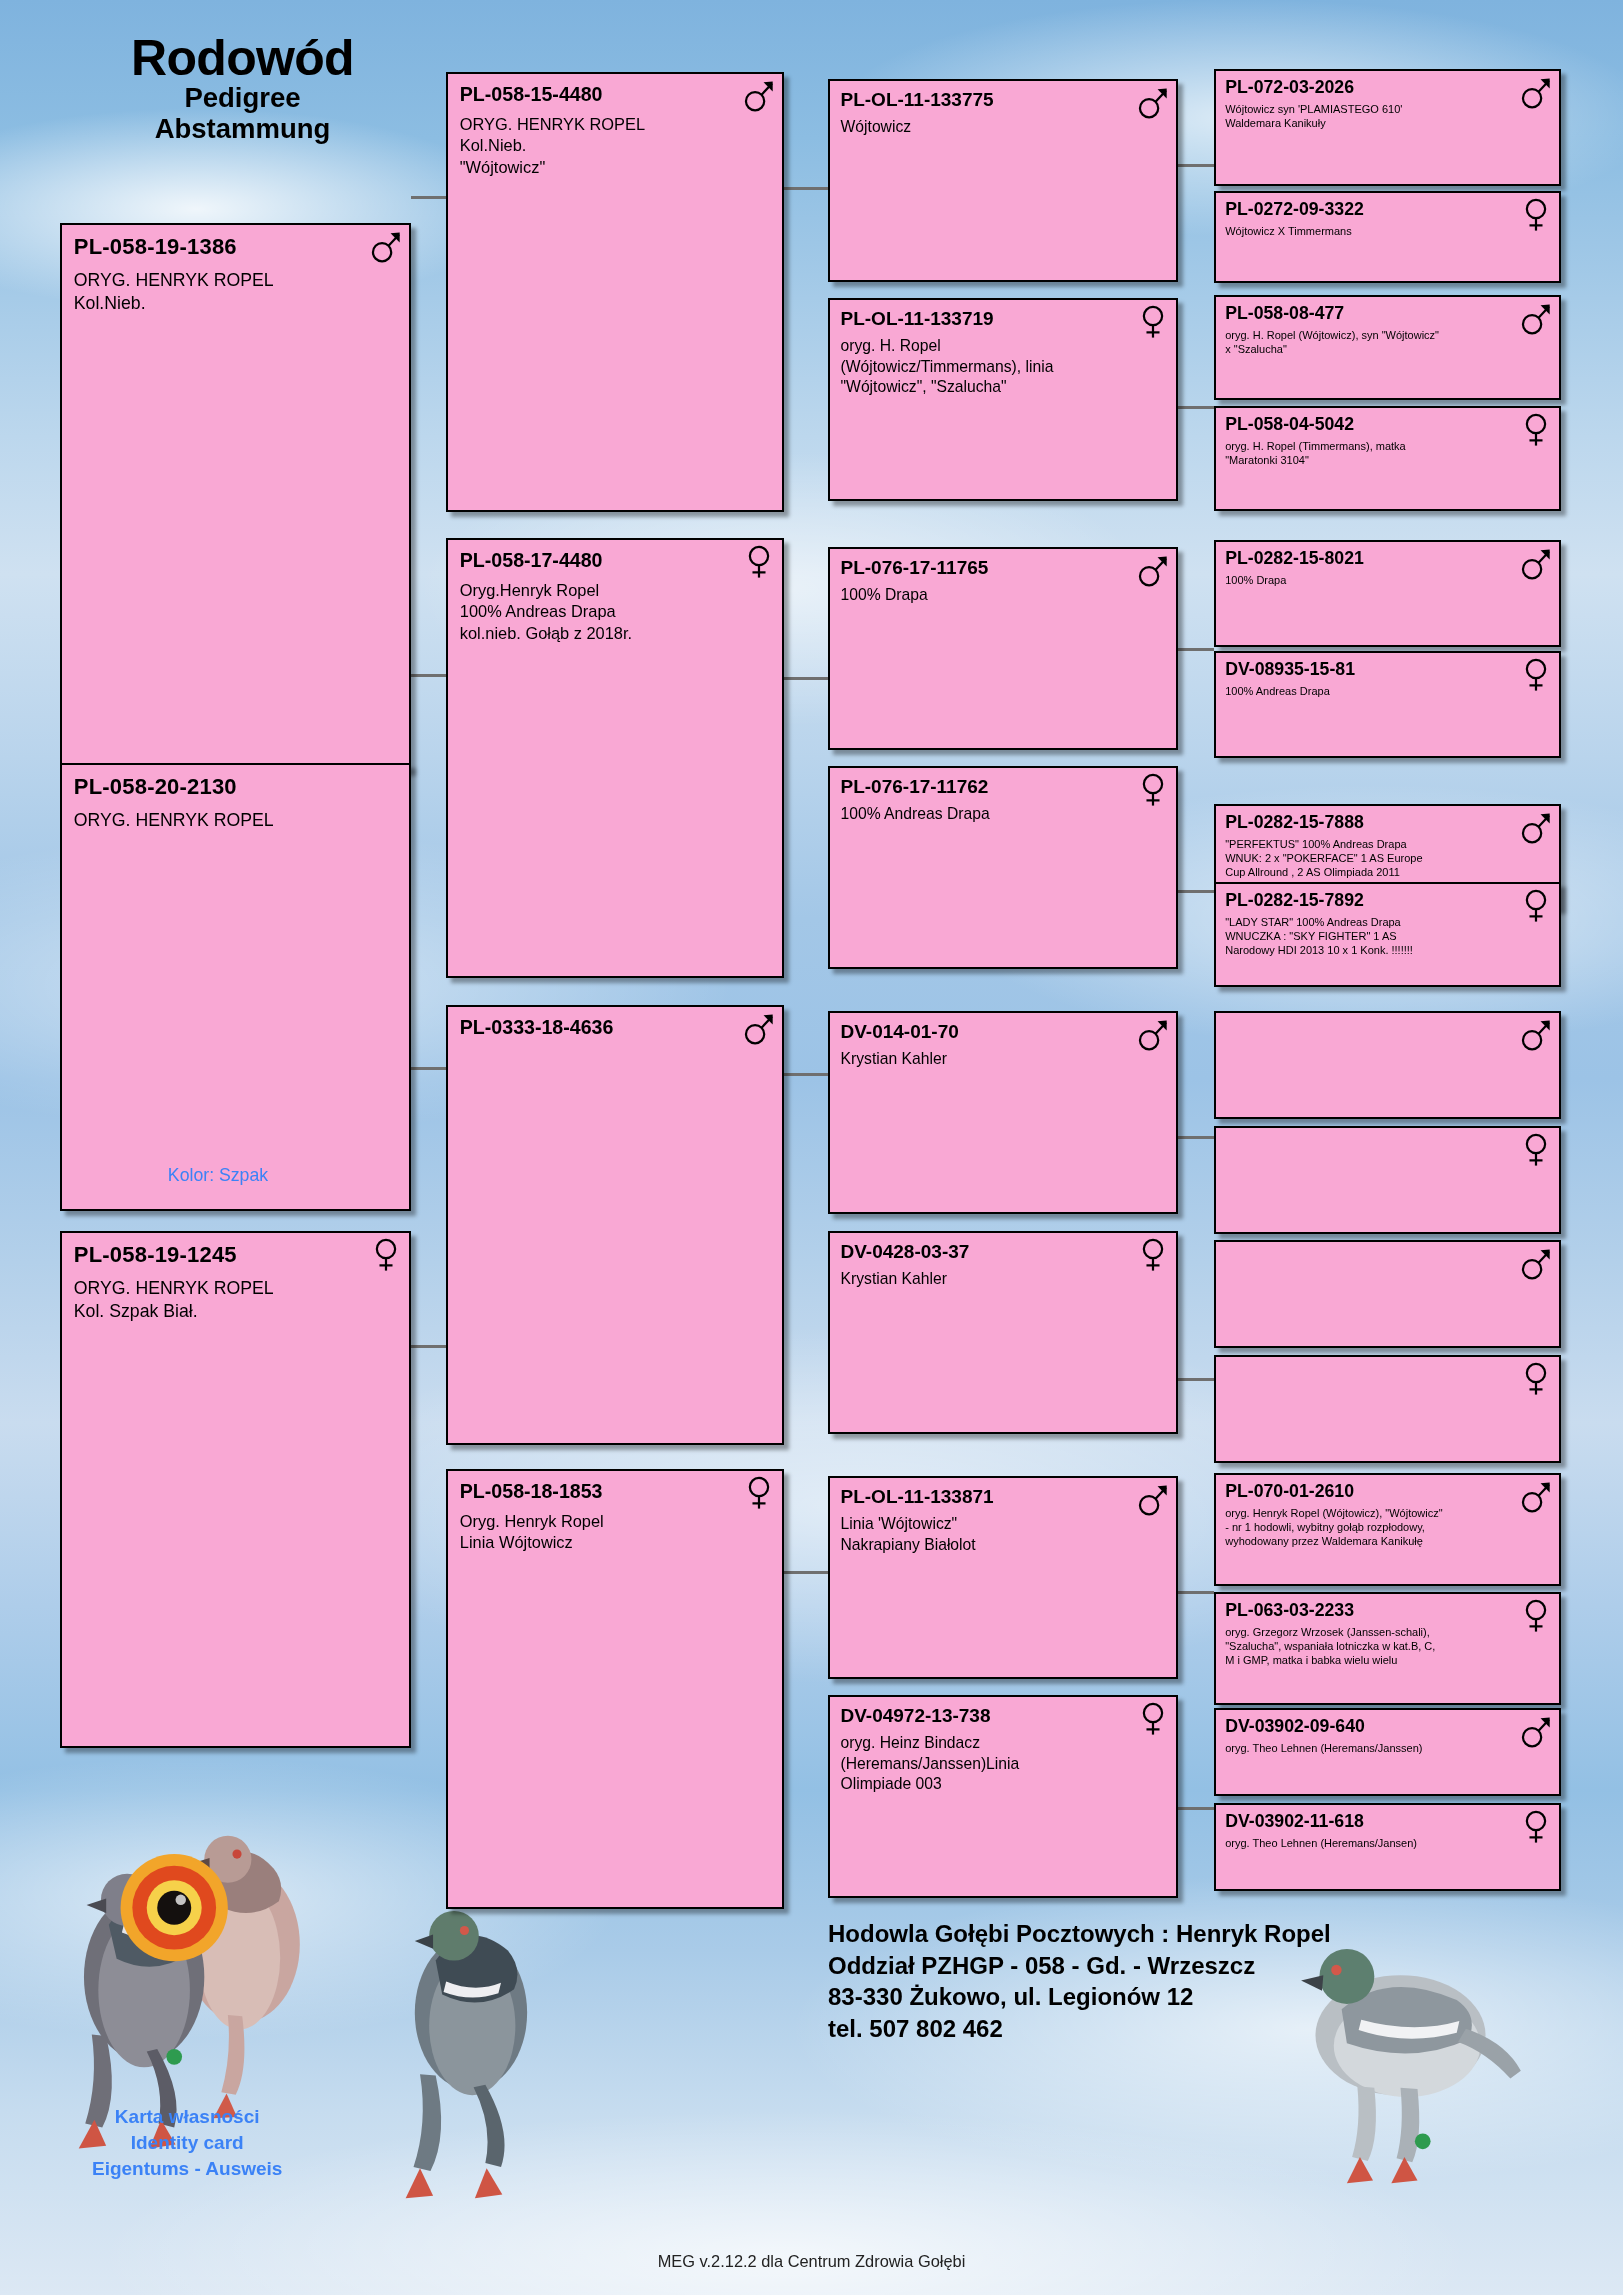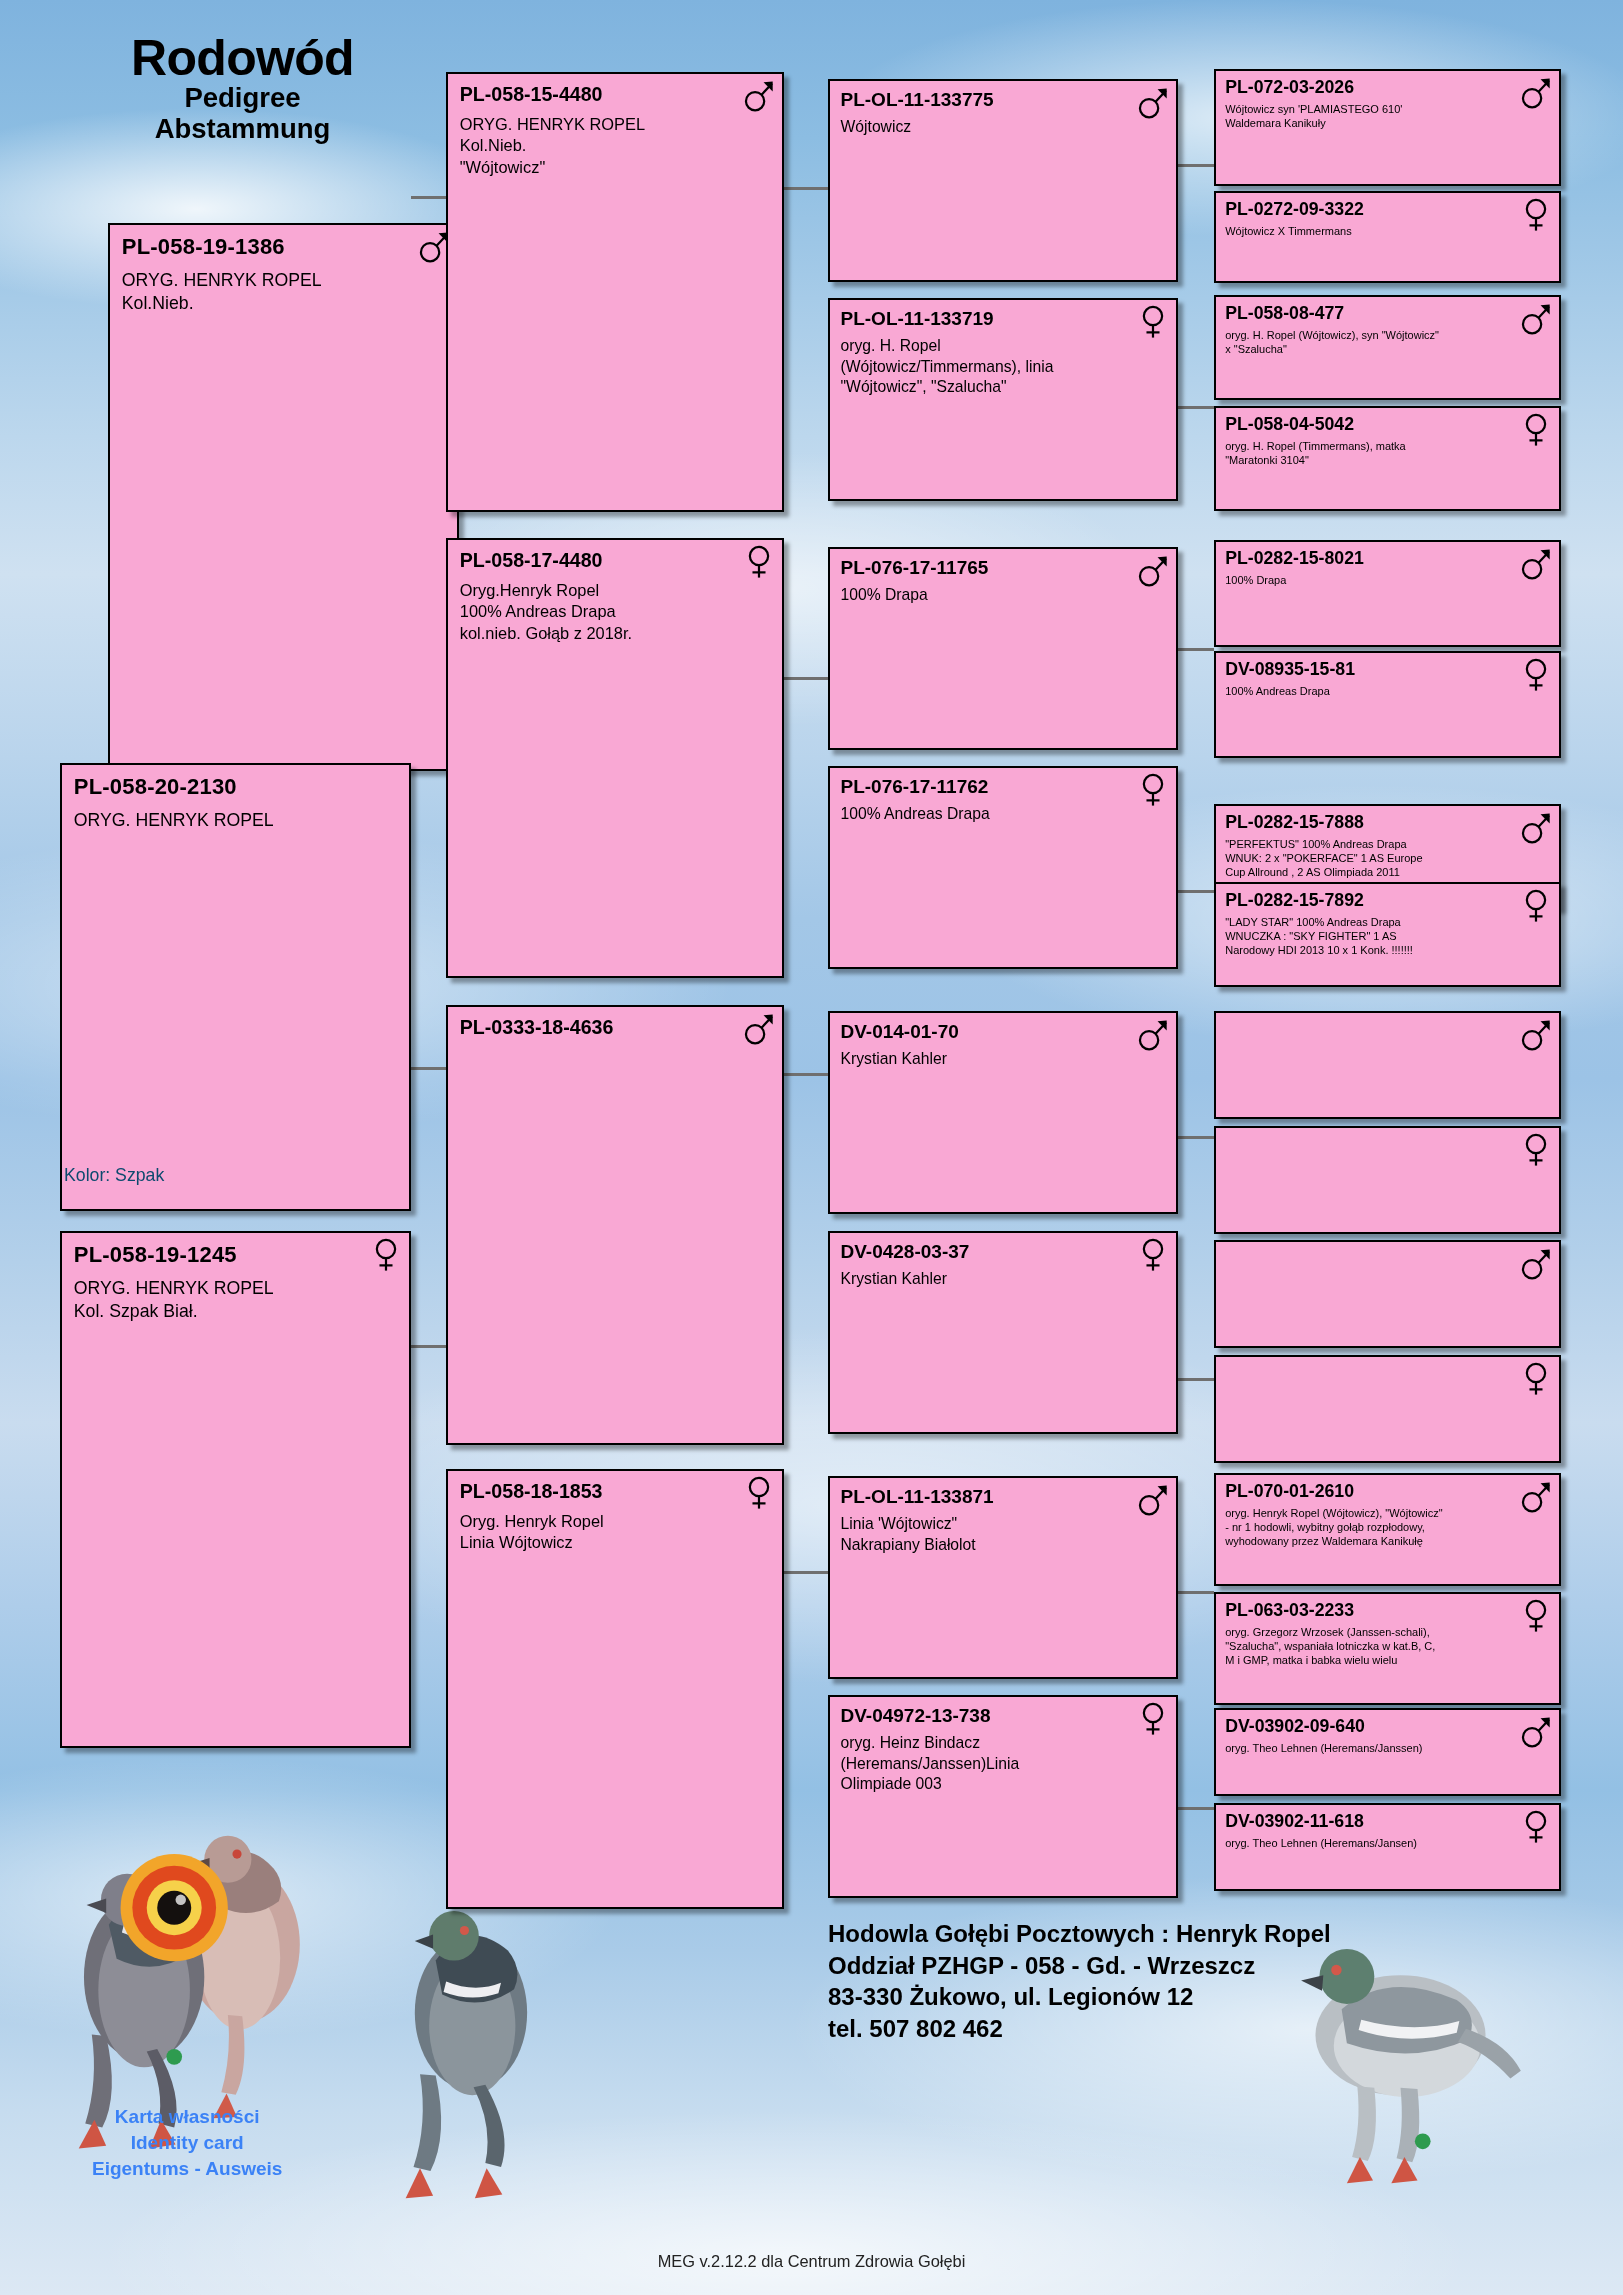--- a/index.html
+++ b/index.html
@@ -116,25 +116,26 @@
     line-height: 1.12;
   }
   #title-block .t3 {
     font-size: 27.5px;
     font-weight: bold;
     line-height: 1.12;
   }
 
   #kolor-label {
     position: absolute;
-    left: 64px;
+    left: 48px;
     top: 1165px;
     width: 340px;
+    text-align: center;
     font-size: 17.7px;
-    color: #0c4a6e;
+    color: #3b82f6;
   }
 
   #owner-block {
     position: absolute;
     left: 828px;
     top: 1918px;
     font-size: 24px;
     font-weight: bold;
     line-height: 1.32;
     color: #000;
@@ -253,21 +254,21 @@
 <div class="connector" style="left:782px; top:1571px; width:46px; height:3.3px;"></div>
 <div class="connector" style="left:1178px; top:164px; width:36px; height:3.3px;"></div>
 <div class="connector" style="left:1178px; top:406px; width:36px; height:3.3px;"></div>
 <div class="connector" style="left:1178px; top:648px; width:36px; height:3.3px;"></div>
 <div class="connector" style="left:1178px; top:890px; width:36px; height:3.3px;"></div>
 <div class="connector" style="left:1178px; top:1136px; width:36px; height:3.3px;"></div>
 <div class="connector" style="left:1178px; top:1378px; width:36px; height:3.3px;"></div>
 <div class="connector" style="left:1178px; top:1591px; width:36px; height:3.3px;"></div>
 <div class="connector" style="left:1178px; top:1807px; width:36px; height:3.3px;"></div>
 
-<div class="box g1" style="left:60px; top:223px; width:351px; height:548px;margin-left:48px;">
+<div class="box g1" style="left:60px; top:223px; width:351px; height:548px;">
   <span class="sex">
     <svg viewBox="0 0 46 52">
         <circle cx="17" cy="34" r="14" fill="none" stroke="#000" stroke-width="3.4"></circle>
         <line x1="27" y1="24" x2="43" y2="7" stroke="#000" stroke-width="3.4"></line>
         <polygon points="44,4 44,19 30,5" fill="#000"></polygon>
       </svg>
   </span>
   <span class="ring">PL-058-19-1386</span>
   <span class="desc">ORYG. HENRYK  ROPEL
 Kol.Nieb.</span>

